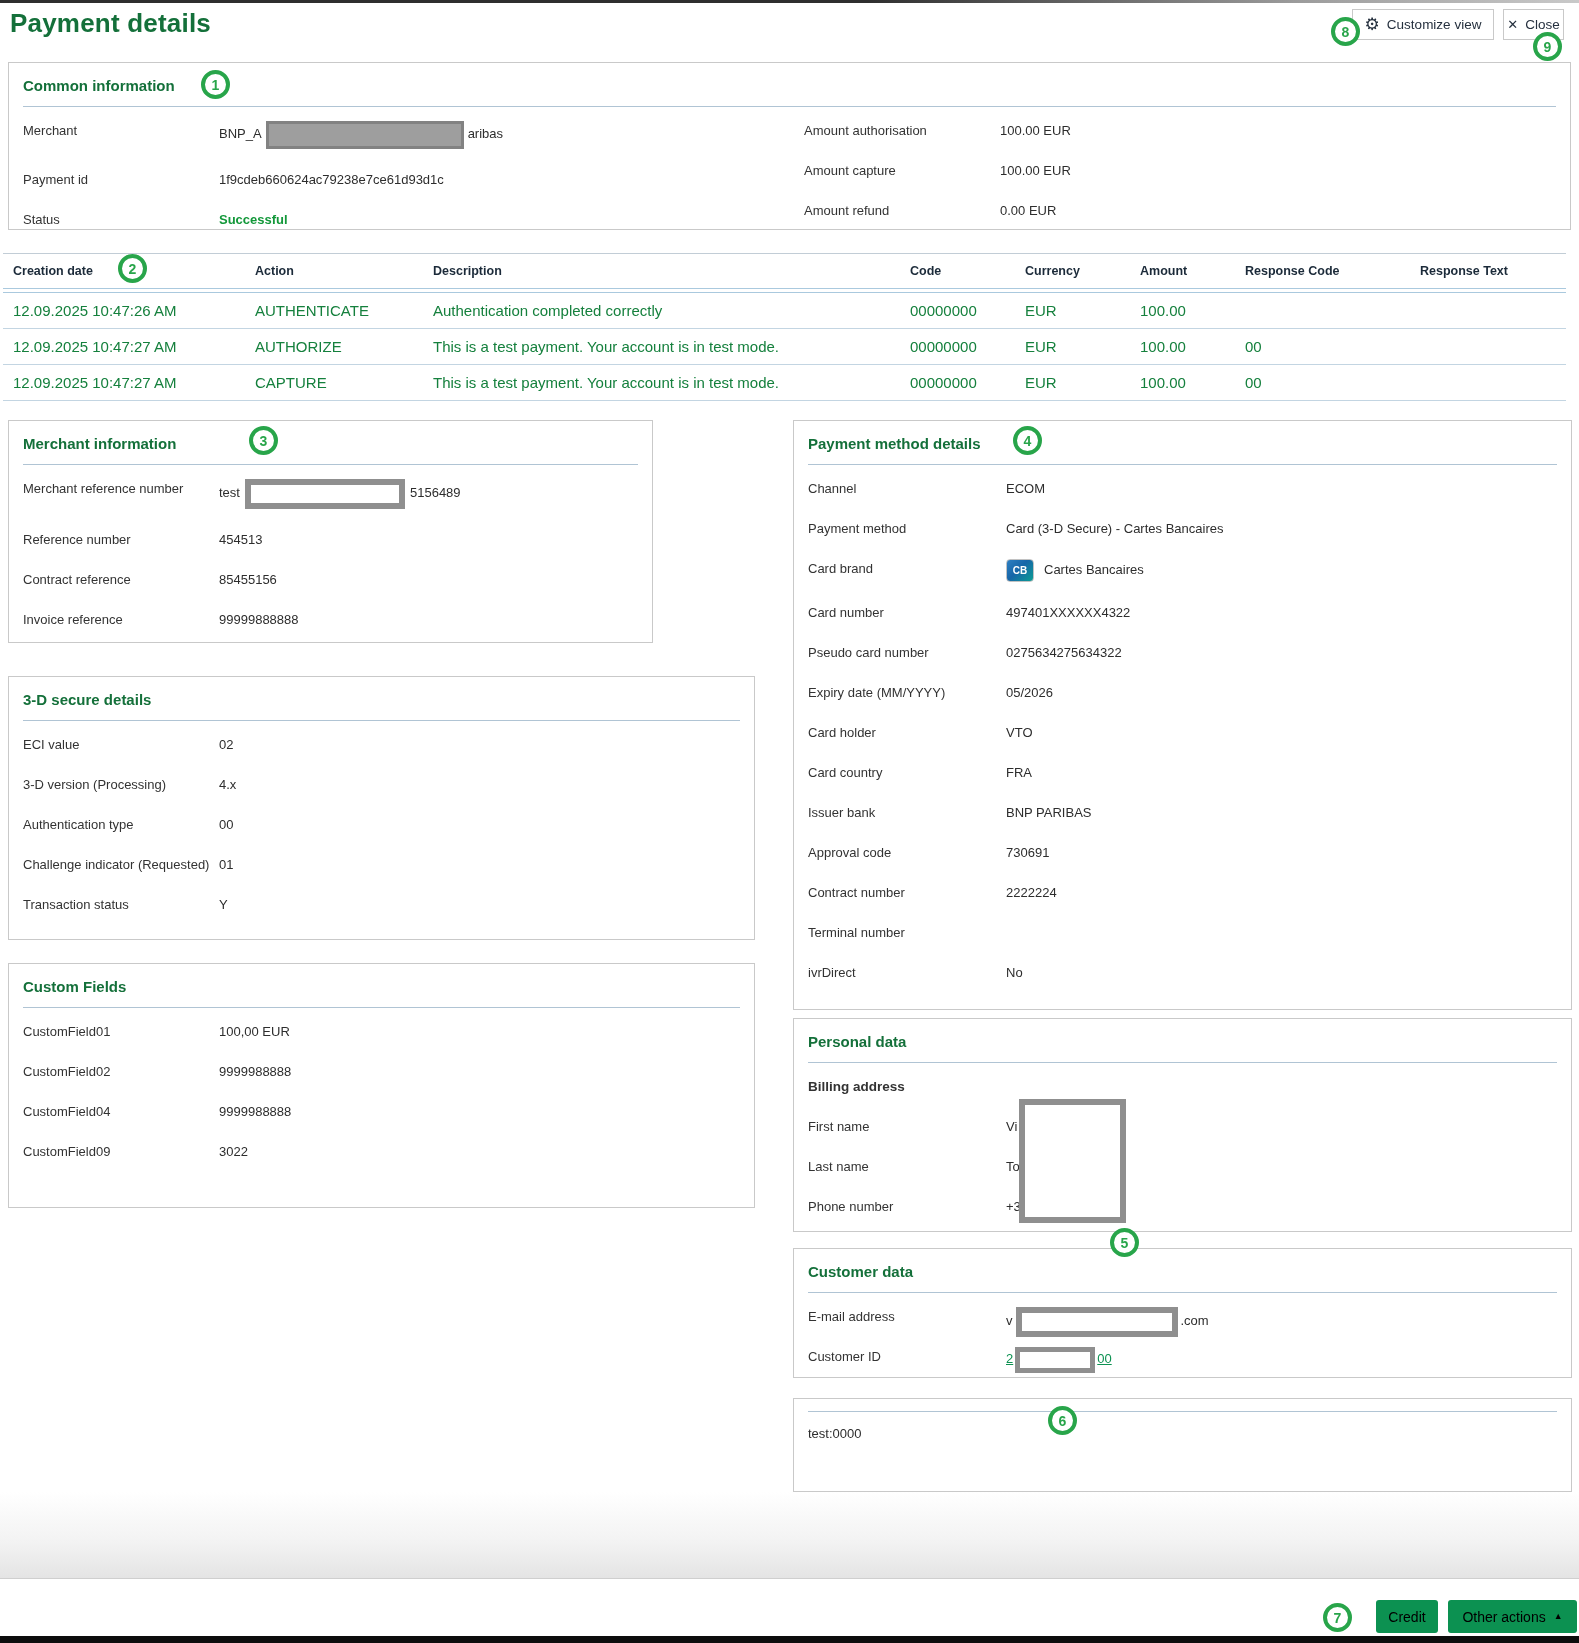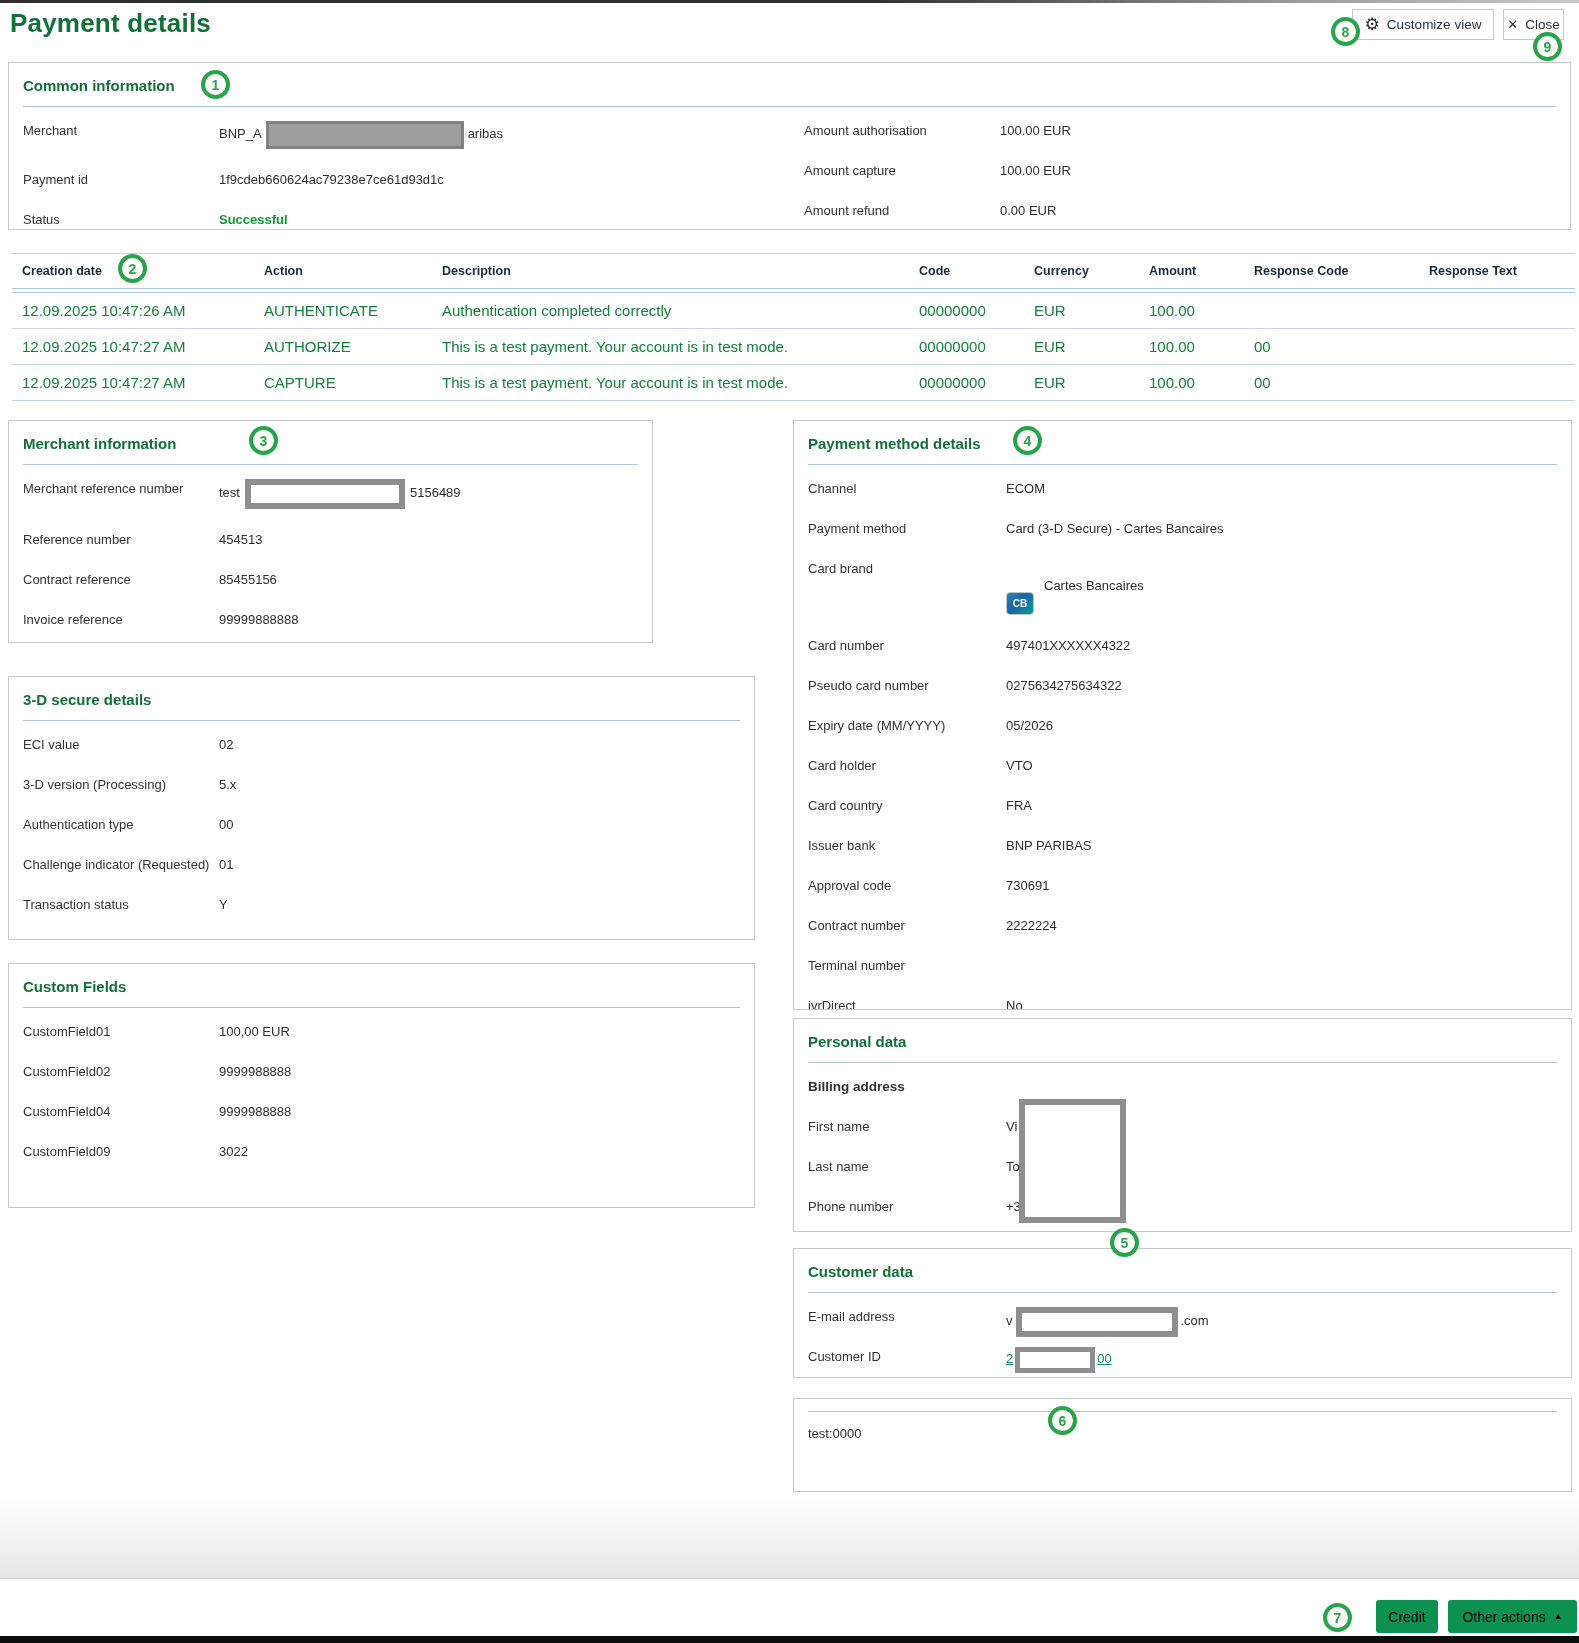--- a/index.html
+++ b/index.html
@@ -56,21 +56,21 @@
     background:#fff;border:5px solid #8f8f8f;margin:0 2px;}
   .redact-overlay{position:absolute;left:225px;top:80px;width:95px;height:112px;
     background:#fff;border:6px solid #8f8f8f;z-index:5;}
 
   
   #common-panel{left:8px;top:62px;width:1563px;height:168px;}
   .common-cols{position:relative;}
   .common-right{position:absolute;left:781px;top:0;width:600px;}
 
   
-  #tx-table{position:absolute;left:12px;top:253px;width:1563px;}
+  #tx-table{position:absolute;left:3px;top:253px;width:1563px;}
   .tx-grid{display:grid;grid-template-columns:242px 178px 477px 115px 115px 105px 175px 1fr;
     align-items:center;padding-left:10px;box-sizing:border-box;}
   .tx-head{height:36px;border-top:1px solid #c2cdd6;border-bottom:1px solid #aac9de;
     font-weight:bold;color:#1b2a39;font-size:12.5px;}
   .tx-gap{height:3px;border-bottom:1px solid #aac9de;}
   .tx-row{height:36px;border-bottom:1px solid #c3d5e2;font-size:15px;color:#15803d;}
 
   
   #merchant-panel{left:8px;top:420px;width:645px;height:223px;}
   #secure3d-panel{left:8px;top:676px;width:747px;height:264px;}
@@ -79,21 +79,21 @@
   
   #pm-panel{left:793px;top:420px;width:779px;height:590px;}
   #personal-panel{left:793px;top:1018px;width:779px;height:214px;}
   #customer-panel{left:793px;top:1248px;width:779px;height:130px;}
   #cart-panel{left:793px;top:1398px;width:779px;height:94px;}
   #pm-panel .flabel,#personal-panel .flabel,#customer-panel .flabel{flex:0 0 198px;}
 
   .cb-icon{display:inline-flex;align-items:center;justify-content:center;
     vertical-align:middle;width:26px;height:21px;margin-right:10px;border-radius:4px;
     background:linear-gradient(135deg,#2e7fc2 0%,#1766a8 45%,#0b9d94 100%);
-    border:1px solid #c2c2c2;color:#fff;font-weight:bold;font-size:10px;letter-spacing:0;margin-top:33px;}
+    border:1px solid #c2c2c2;color:#fff;font-weight:bold;font-size:10px;letter-spacing:0;}
   .glink{color:#0c9151;text-decoration:underline;cursor:pointer;}
 
   .cart-content{padding:0 14px;color:#2d2d2d;}
 
   
   .footer-band{position:absolute;left:0;top:1492px;width:100%;height:86px;
     background:linear-gradient(#ffffff 0%,#f2f2f2 60%,#e4e4e4 100%);
     border-bottom:1px solid #cfcfcf;}
   .fbtn{position:absolute;top:1600px;height:33px;box-sizing:border-box;border:none;border-radius:3px;
     background:#0c9151;color:#000000;font-size:14px;font-family:inherit;cursor:pointer;
@@ -245,21 +245,21 @@
   <div class="rule"></div>
   <div>
 
       <div class="frow">
         <span class="flabel">ECI value</span>
         <span class="fvalue">02</span>
       </div>
 
       <div class="frow">
         <span class="flabel">3-D version (Processing)</span>
-        <span class="fvalue">5.x</span>
+        <span class="fvalue">4.x</span>
       </div>
 
       <div class="frow">
         <span class="flabel">Authentication type</span>
         <span class="fvalue">00</span>
       </div>
 
       <div class="frow">
         <span class="flabel">Challenge indicator (Requested)</span>
         <span class="fvalue">01</span>

